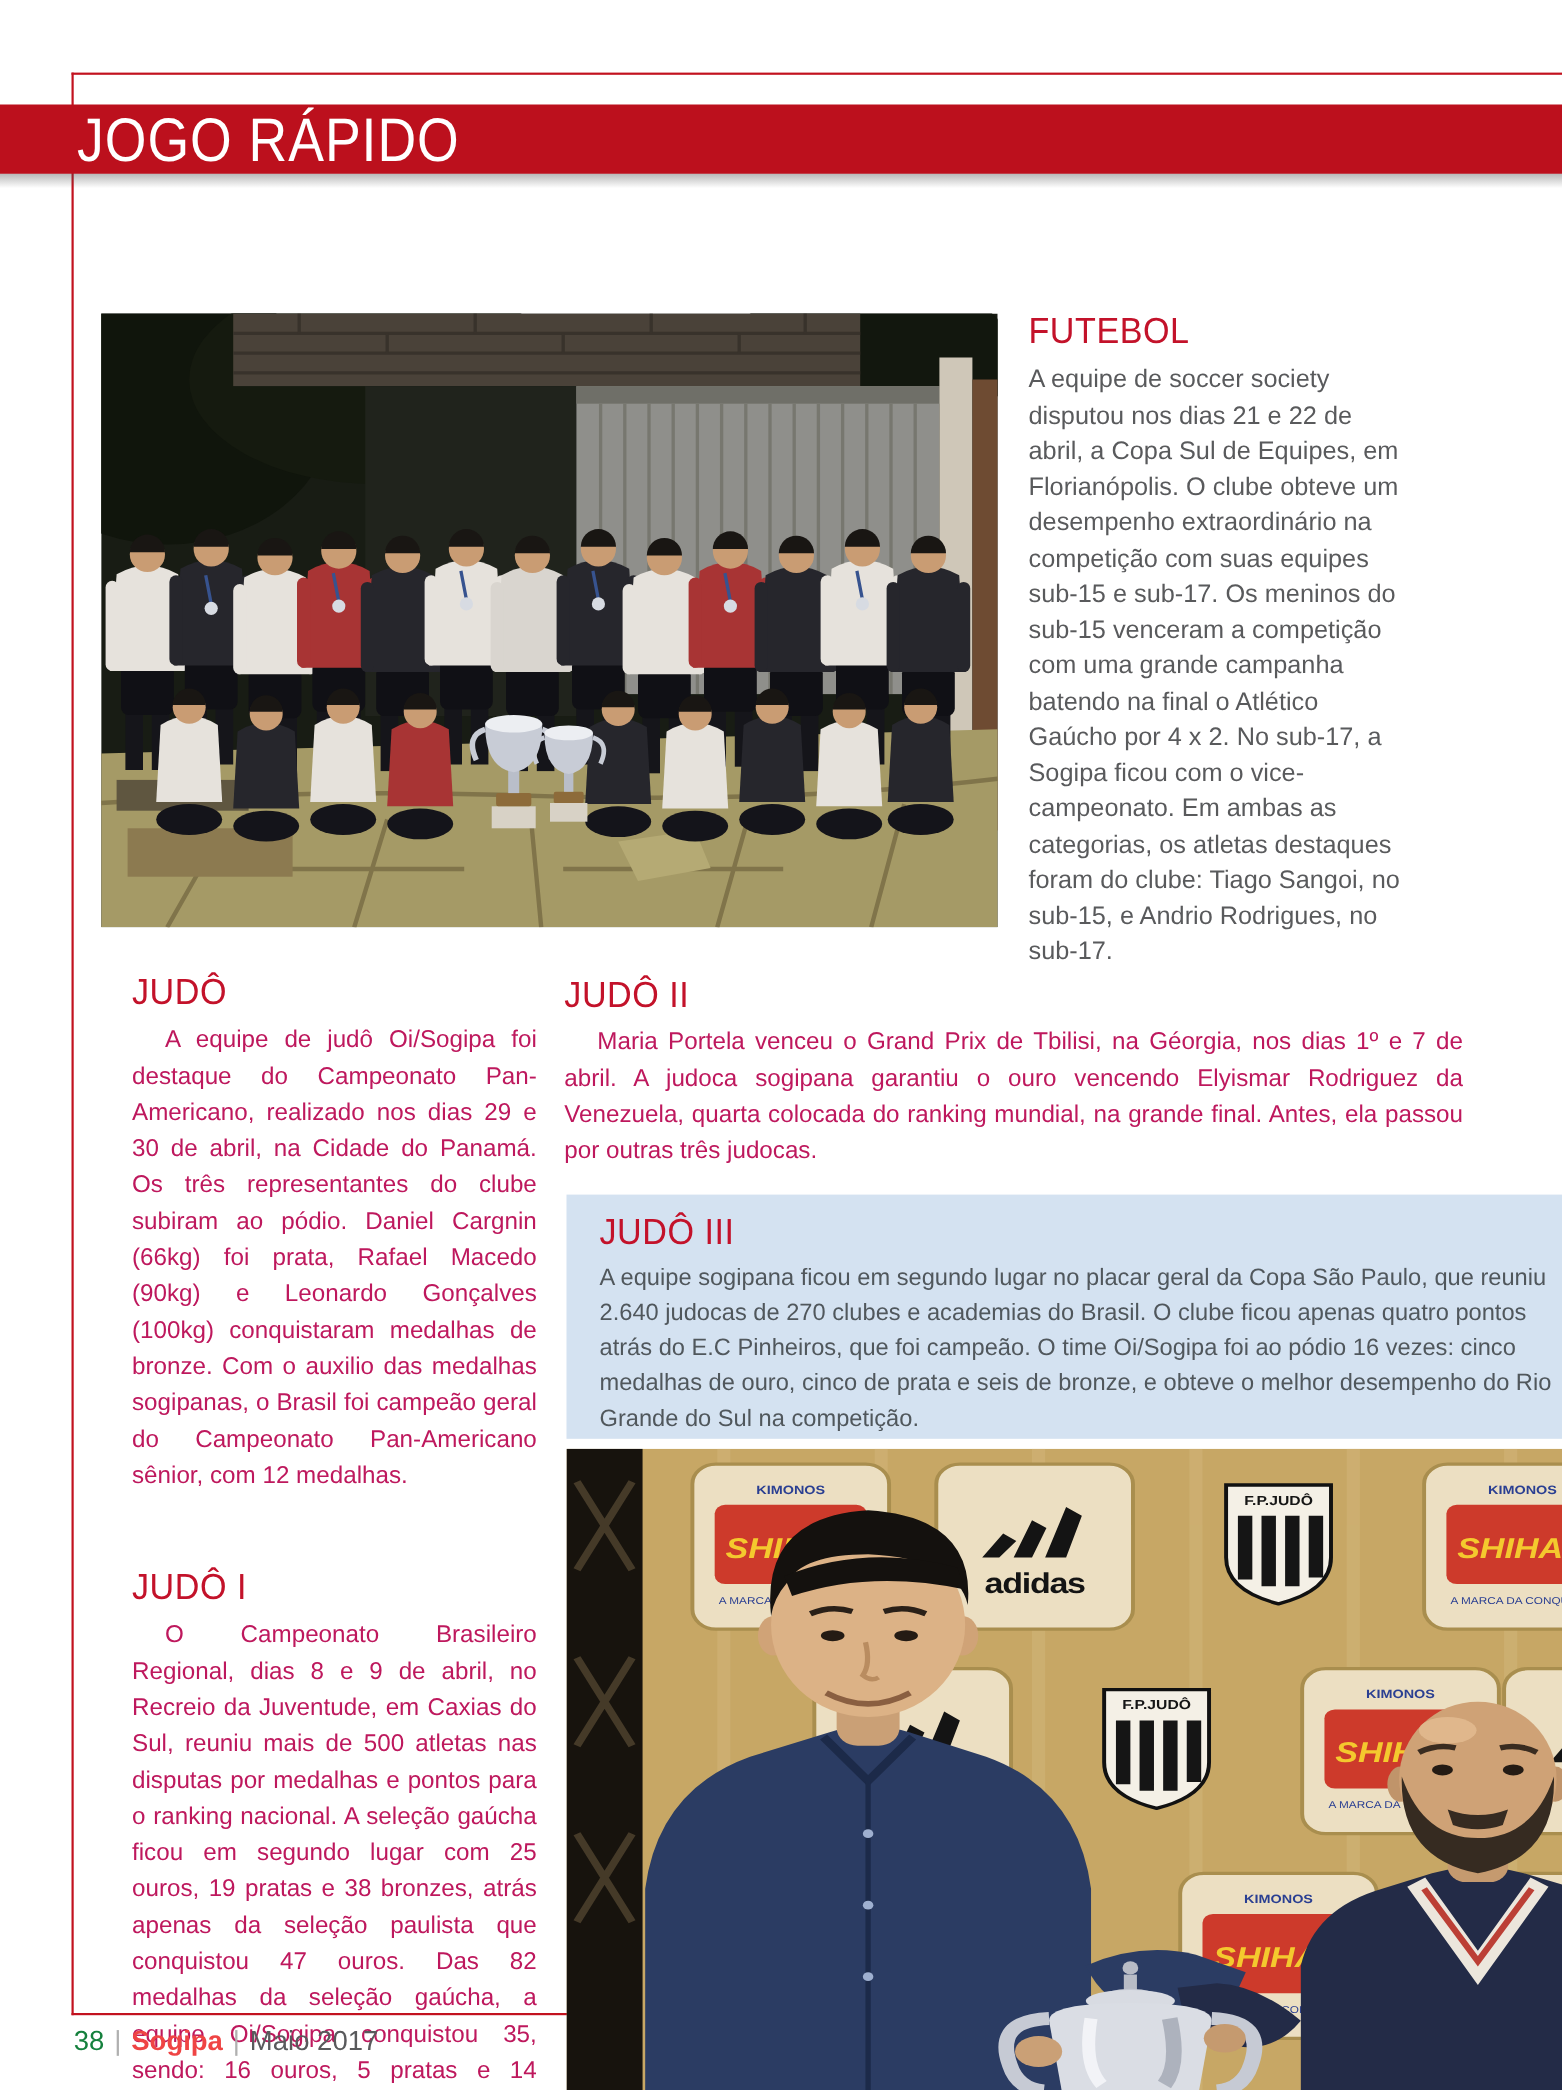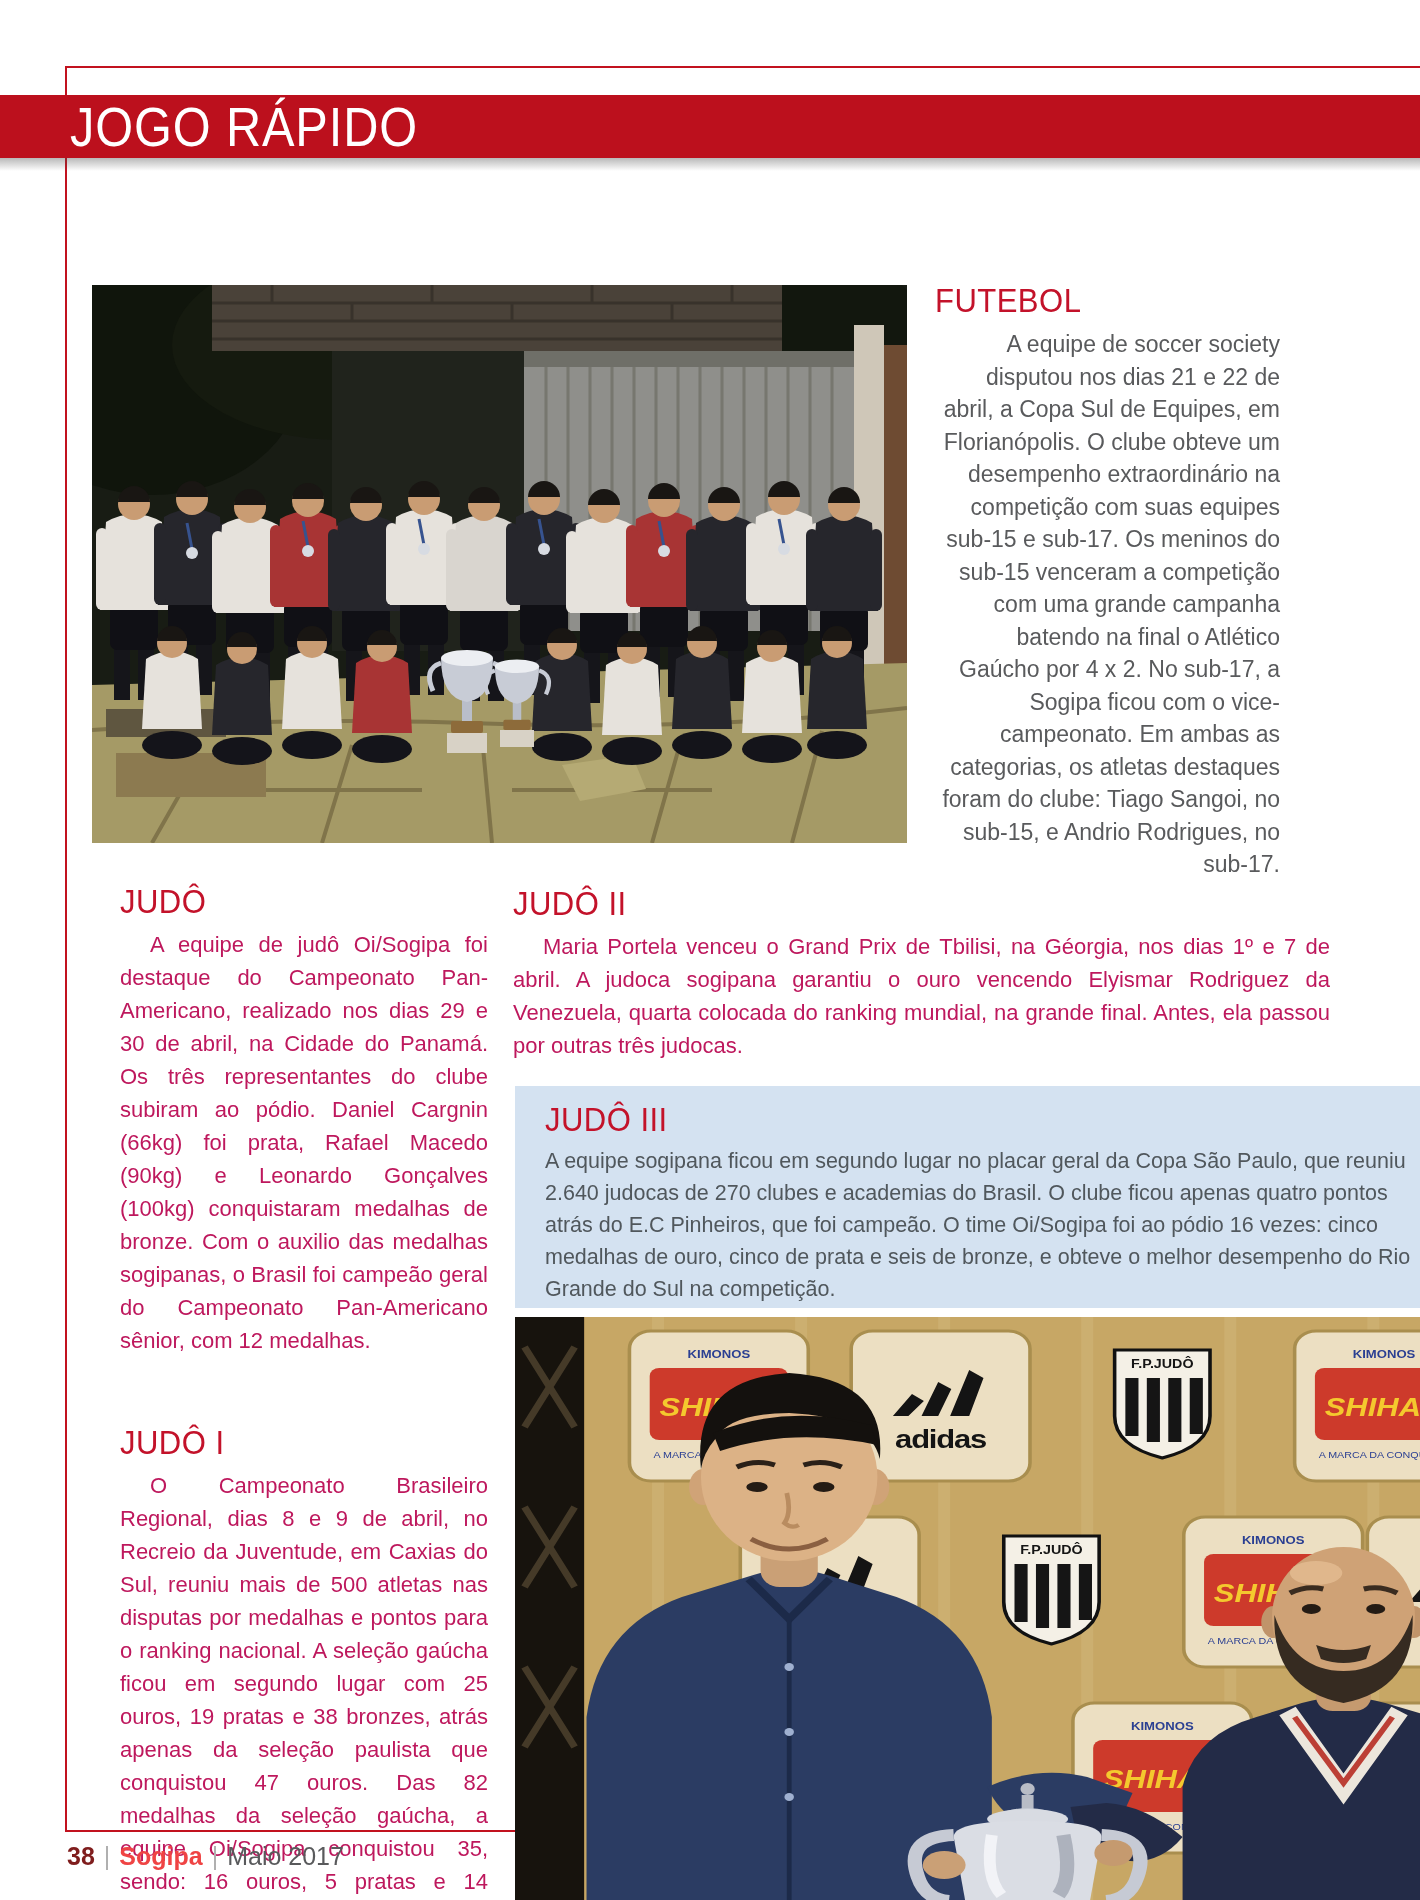--- a/index.html
+++ b/index.html
@@ -12,38 +12,38 @@
   
   .banner{position:absolute;left:0;top:95px;width:1420px;height:63px;background:#bc101d;}
   .banner::after{content:"";position:absolute;left:0;top:63px;width:100%;height:13px;
         background:linear-gradient(rgba(70,70,70,.38),rgba(70,70,70,0));}
   .banner-title{position:absolute;left:70px;top:1px;margin:0;font-size:56px;line-height:62px;
         color:#fff;font-weight:400;letter-spacing:1px;transform:scaleX(.87);transform-origin:left center;white-space:nowrap;}
   
   .sec-h{display:inline-block;margin:0;font-size:33px;line-height:36px;color:#c3122a;font-weight:400;
         letter-spacing:.5px;transform:scaleX(.94);transform-origin:left;white-space:nowrap;}
   
-  p.sans{font-size:23px;line-height:32.5px;color:#595a5c;margin:9px 0 0;text-align:right;}
+  p.sans{font-size:23px;line-height:32.5px;color:#595a5c;margin:9px 0 0;}
   p.serif{font-family:Liberation Sans, sans-serif;font-size:22px;line-height:33px;
         color:#be185d;text-align:justify;text-indent:30px;margin:8px 0 0;hyphens:auto;}
   
   #futebol{position:absolute;left:935px;top:283px;width:345px;}
   #judo-col{position:absolute;left:120px;top:884px;width:368px;}
   #judo-col .mt{margin-top:68px;}
   #judo2{position:absolute;left:513px;top:886px;width:817px;}
   #judo3{position:absolute;left:515px;top:1086px;width:953px;height:222px;background:#d4e2f1;
         padding:16px 30px;box-sizing:border-box;}
   #judo3 p{font-size:21.5px;line-height:32px;color:#50575c;margin:7px 0 0;}
   
   .photo-top{position:absolute;left:92px;top:285px;width:815px;height:558px;}
   .photo-bottom{position:absolute;left:515px;top:1317px;width:968px;height:583px;}
   .photo-top svg,.photo-bottom svg{display:block;width:100%;height:100%;}
   
   .footer{position:absolute;left:67px;top:1842px;font-size:25px;color:#595a5c;white-space:nowrap;}
-  .footer .pg{color:#7f1d1d;font-weight:700;}
+  .footer .pg{color:#15803d;font-weight:400;}
   .footer .sep{color:#b0b0b0;padding:0 9px;}
   .footer .brand{color:#ef4444;font-weight:700;}
 </style>
 </head>
 <body>
 
 <div class="page">
 
   <div class="rule-top"></div>
   <div class="rule-left"></div>

